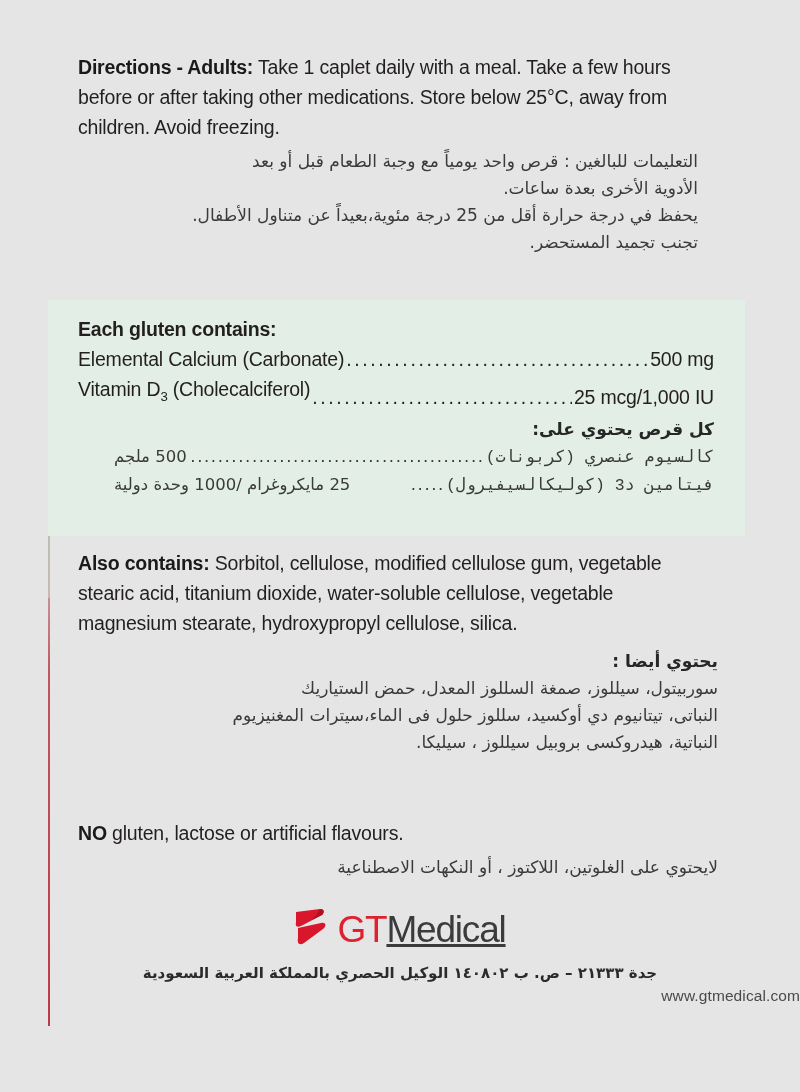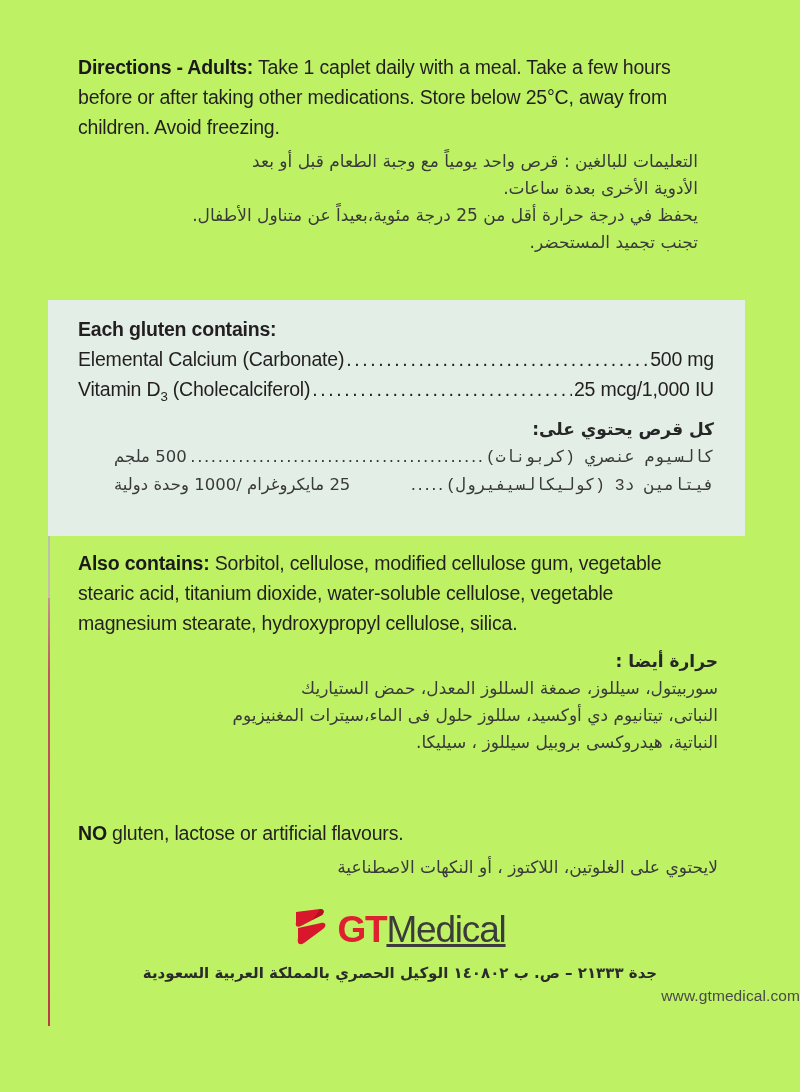--- a/index.html
+++ b/index.html
@@ -9,21 +9,21 @@
     height: 1092px;
     background: #ffffff;
     font-family: "Liberation Sans", sans-serif;
     overflow: hidden;
     position: relative;
   }
 
   .label-page {
     position: absolute;
     inset: 0;
-    background: #bef264;
+    background: #e5e5e5;
   }
 
   
   .edge-rule {
     position: absolute;
     left: 48px;
     width: 2px;
   }
   .edge-rule-green {
     top: 300px;
@@ -86,21 +86,21 @@
     background: #e3eee6;
   }
   .panel-green .inner {
     position: absolute;
     left: 30px;
     top: 14px;
     width: 645px;
   }
   .ingredient-row {
     display: flex;
-    align-items: flex-start;
+    align-items: flex-end;
     width: 636px;
     font-size: 19.5px;
     line-height: 30px;
     color: #231f20;
     letter-spacing: -0.2px;
   }
   .ingredient-row .nm { white-space: nowrap; }
   .ingredient-row .leader {
     flex: 1 1 auto;
     overflow: hidden;
@@ -190,21 +190,21 @@
   }
   .logo-word {
     font-family: "Liberation Sans", sans-serif;
     font-size: 37px;
     line-height: 40px;
     letter-spacing: -1.2px;
     white-space: nowrap;
   }
   .logo-gt {
     color: #e0202f;
-    font-weight: bold;
+    font-weight: normal;
   }
   .logo-medical {
     color: #3b3b3b;
     font-weight: normal;
     text-decoration: underline;
   }
   .footer-ar {
     font-family: "DejaVu Sans", sans-serif;
     direction: rtl;
     font-size: 15px;
@@ -274,21 +274,21 @@
         </div>
       </div>
 
     </div>
   </div>
 
   <div class="sec-also">
     <div class="en"><span class="hd">Also contains:</span><span> Sorbitol, cellulose, modified cellulose gum, vegetable stearic acid, titanium dioxide, water-soluble cellulose, vegetable magnesium stearate, hydroxypropyl cellulose, silica.</span></div>
 
     <div class="ar ar-body">
-      <div class="ar-line ar-hd">حرارة أيضا :</div>
+      <div class="ar-line ar-hd">يحتوي أيضا :</div>
       <div class="ar-line">سوربيتول، سيللوز، صمغة السللوز المعدل،  حمض الستياريك</div>
       <div class="ar-line">النباتى، تيتانيوم دي أوكسيد، سللوز حلول فى الماء،سيترات المغنيزيوم</div>
       <div class="ar-line">النباتية، هيدروكسى بروبيل سيللوز ، سيليكا.</div>
     </div>
   </div>
 
   <div class="sec-no">
     <div class="en"><span class="hd">NO</span><span> gluten, lactose or artificial flavours.</span></div>
     <div class="ar ar-body">
       <div class="ar-line">لايحتوي على الغلوتين، اللاكتوز ، أو النكهات الاصطناعية</div>

